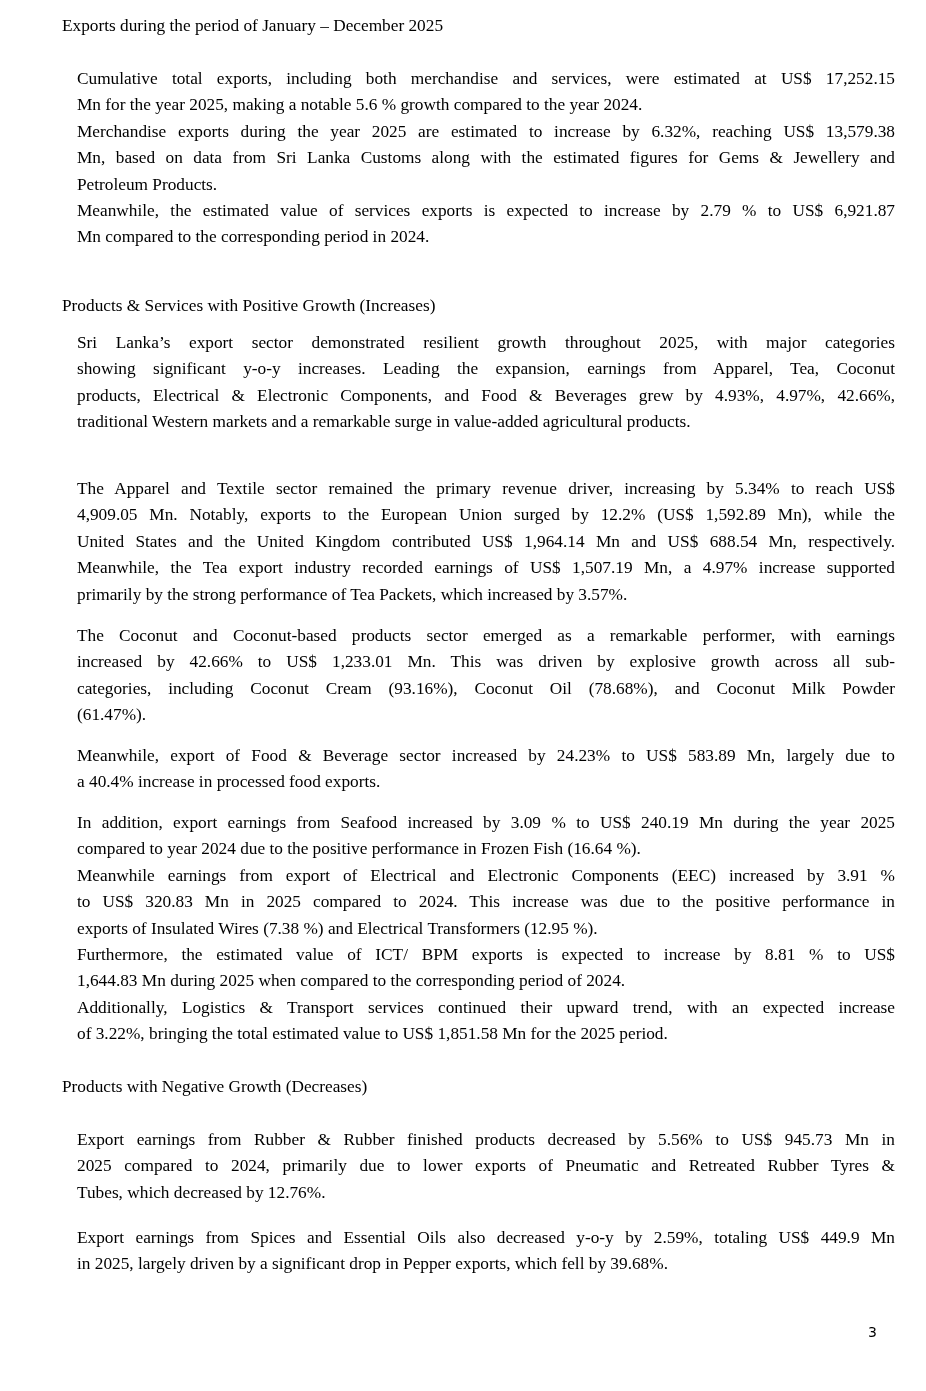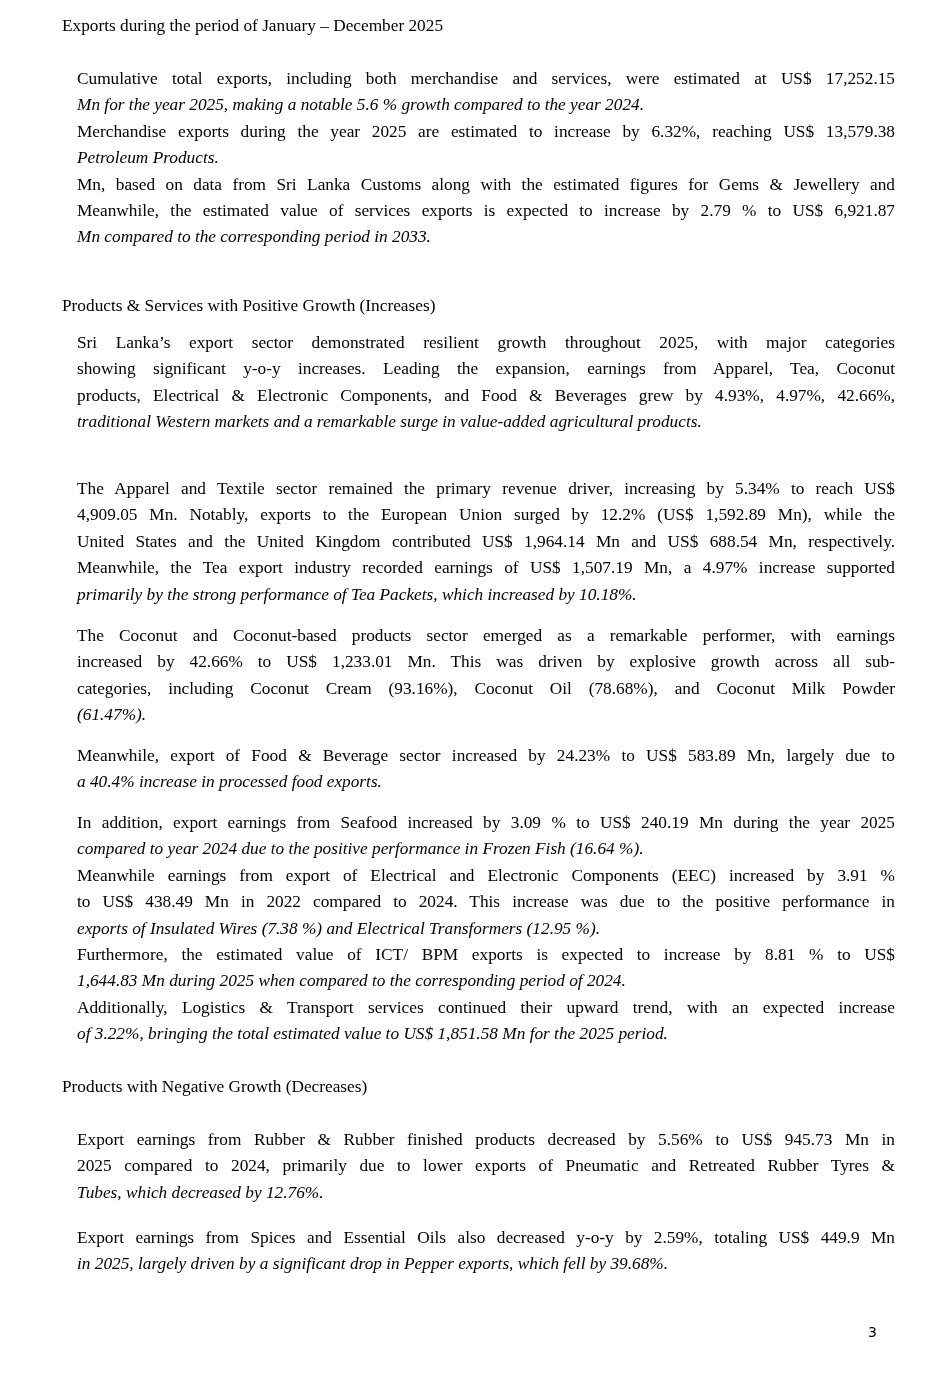--- a/index.html
+++ b/index.html
@@ -4,76 +4,76 @@
 <style>
   html, body { margin: 0; padding: 0; background: #ffffff; }
   body {
     width: 926px; height: 1391px; position: relative; overflow: hidden;
     font-family: "Liberation Serif", serif; color: #000; font-size: 17.3px;
   }
   .page { position: absolute; left: 62px; top: 0; width: 818px; }
   .h { font-weight: normal; position: absolute; left: 0; white-space: nowrap; }
   .p { position: absolute; left: 15px; width: 818px; line-height: 26.4px; text-align: justify; margin: 0; }
   .p .ln { display: block; text-align: justify; text-align-last: justify; }
-  .p .ln.last { text-align-last: left; font-style: italic; }
+  .p .ln.last { text-align-last: left; }
   .pagenum { position: absolute; left: 868px; top: 1324px; font-family: "DejaVu Sans", sans-serif; font-size: 14px; }
 </style>
 </head>
 <body>
 
 <div class="page">
 
   <div class="h" style="top:16px">Exports during the period of January – December 2025</div>
 
   <div class="p" style="top:66px">
     <span class="ln">Cumulative total exports, including both merchandise and services, were estimated at US$ 17,252.15</span>
     <span class="ln last">Mn for the year 2025, making a notable 5.6 % growth compared to the year 2024.</span>
   </div>
   <div class="p" style="top:119px">
     <span class="ln">Merchandise exports during the year 2025 are estimated to increase by 6.32%, reaching US$ 13,579.38</span>
+    <span class="ln">Mn, based on data from Sri Lanka Customs along with the estimated figures for Gems &amp; Jewellery and</span>
     <span class="ln last">Petroleum Products.</span>
-    <span class="ln">Mn, based on data from Sri Lanka Customs along with the estimated figures for Gems &amp; Jewellery and</span>
   </div>
   <div class="p" style="top:198px">
     <span class="ln">Meanwhile, the estimated value of services exports is expected to increase by 2.79 % to US$ 6,921.87</span>
-    <span class="ln last">Mn compared to the corresponding period in 2033.</span>
+    <span class="ln last">Mn compared to the corresponding period in 2024.</span>
   </div>
 
   <div class="h" style="top:296px">Products &amp; Services with Positive Growth (Increases)</div>
 
   <div class="p" style="top:330px">
     <span class="ln">Sri Lanka’s export sector demonstrated resilient growth throughout 2025, with major categories</span>
     <span class="ln">showing significant y-o-y increases. Leading the expansion, earnings from Apparel, Tea, Coconut</span>
     <span class="ln">products, Electrical &amp; Electronic Components, and Food &amp; Beverages grew by 4.93%, 4.97%, 42.66%,</span>
     <span class="ln last">traditional Western markets and a remarkable surge in value-added agricultural products.</span>
   </div>
   <div class="p" style="top:476px">
     <span class="ln">The Apparel and Textile sector remained the primary revenue driver, increasing by 5.34% to reach US$</span>
     <span class="ln">4,909.05 Mn. Notably, exports to the European Union surged by 12.2% (US$ 1,592.89 Mn), while the</span>
     <span class="ln">United States and the United Kingdom contributed US$ 1,964.14 Mn and US$ 688.54 Mn, respectively.</span>
     <span class="ln">Meanwhile, the Tea export industry recorded earnings of US$ 1,507.19 Mn, a 4.97% increase supported</span>
-    <span class="ln last">primarily by the strong performance of Tea Packets, which increased by 10.18%.</span>
+    <span class="ln last">primarily by the strong performance of Tea Packets, which increased by 3.57%.</span>
   </div>
   <div class="p" style="top:623px">
     <span class="ln">The Coconut and Coconut-based products sector emerged as a remarkable performer, with earnings</span>
     <span class="ln">increased by 42.66% to US$ 1,233.01 Mn. This was driven by explosive growth across all sub-</span>
     <span class="ln">categories, including Coconut Cream (93.16%), Coconut Oil (78.68%), and Coconut Milk Powder</span>
     <span class="ln last">(61.47%).</span>
   </div>
   <div class="p" style="top:743px">
     <span class="ln">Meanwhile, export of Food &amp; Beverage sector increased by 24.23% to US$ 583.89 Mn, largely due to</span>
     <span class="ln last">a 40.4% increase in processed food exports.</span>
   </div>
   <div class="p" style="top:810px">
     <span class="ln">In addition, export earnings from Seafood increased by 3.09 % to US$ 240.19 Mn during the year 2025</span>
     <span class="ln last">compared to year 2024 due to the positive performance in Frozen Fish (16.64 %).</span>
   </div>
   <div class="p" style="top:863px">
     <span class="ln">Meanwhile earnings from export of Electrical and Electronic Components (EEC) increased by 3.91 %</span>
-    <span class="ln">to US$ 438.49 Mn in 2022 compared to 2024. This increase was due to the positive performance in</span>
+    <span class="ln">to US$ 320.83 Mn in 2025 compared to 2024. This increase was due to the positive performance in</span>
     <span class="ln last">exports of Insulated Wires (7.38 %) and Electrical Transformers (12.95 %).</span>
   </div>
   <div class="p" style="top:942px">
     <span class="ln">Furthermore, the estimated value of ICT/ BPM exports is expected to increase by 8.81 % to US$</span>
     <span class="ln last">1,644.83 Mn during 2025 when compared to the corresponding period of 2024.</span>
   </div>
   <div class="p" style="top:995px">
     <span class="ln">Additionally, Logistics &amp; Transport services continued their upward trend, with an expected increase</span>
     <span class="ln last">of 3.22%, bringing the total estimated value to US$ 1,851.58 Mn for the 2025 period.</span>
   </div>

